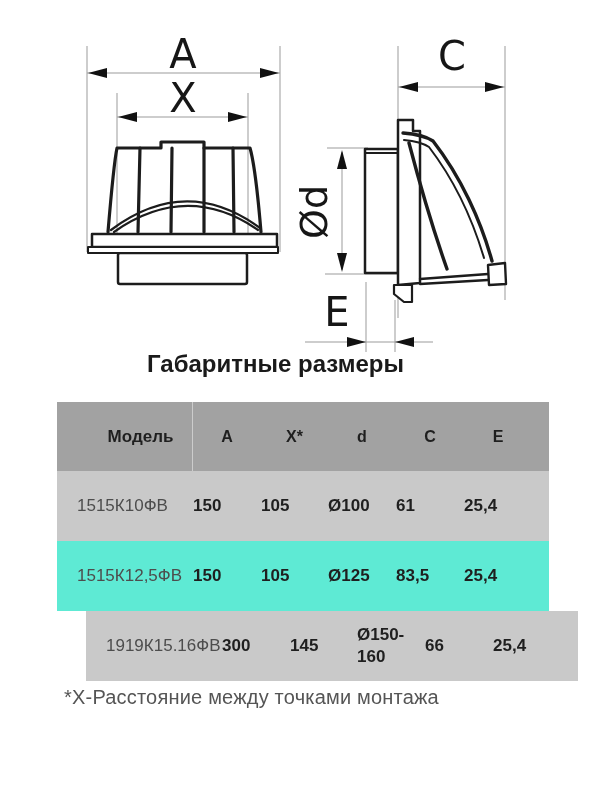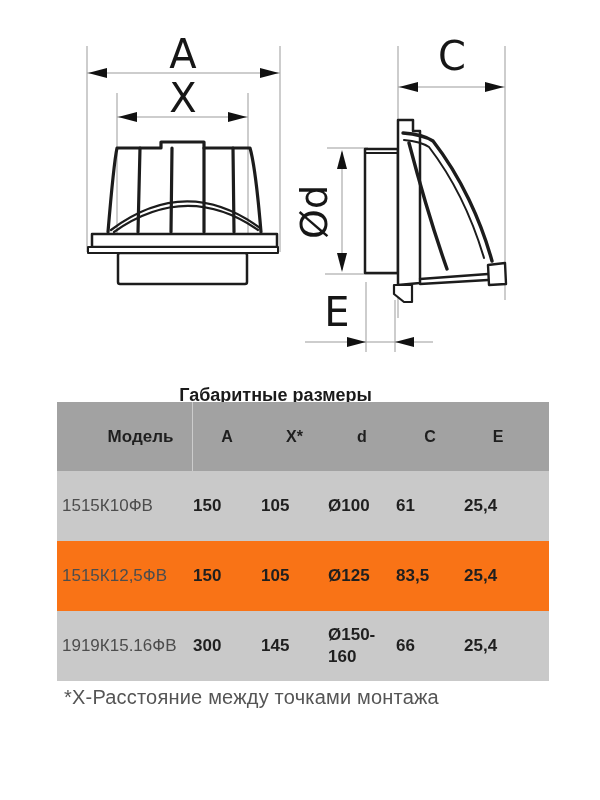--- a/index.html
+++ b/index.html
@@ -12,40 +12,40 @@
   
   .drawing{position:absolute;left:0;top:0;width:600px;height:360px;}
   .dimline{stroke:#9b9b9b;stroke-width:1;fill:none;}
   .part{stroke:#1c1c1c;fill:none;stroke-linecap:round;stroke-linejoin:round;}
   .partfill{stroke:#1c1c1c;fill:#ffffff;stroke-linejoin:round;}
   .arrow{fill:#111111;stroke:none;}
   .dimtext{font-family:"DejaVu Sans", sans-serif;fill:#161616;font-weight:400;}
 
   
   .table-title{
-    position:absolute;top:385px;left:0;width:568px;box-sizing:border-box;padding-right:17px;
-    text-align:center;font-size:18px;font-weight:bold;color:#1a1a1a;
+    position:absolute;top:350px;left:0;width:568px;box-sizing:border-box;padding-right:17px;
+    text-align:center;font-size:24px;font-weight:bold;color:#1a1a1a;
   }
   .spec-table{position:absolute;left:57px;top:402px;width:492px;}
   .trow{
     display:grid;grid-template-columns:136px 68px 67px 68px 68px 68px;
     align-items:center;width:492px;box-sizing:border-box;padding-right:17px;
   }
   .trow.header{height:69px;background:#a2a2a2;}
   .trow.r0{height:70px;background:#c9c9c9;}
-  .trow.r1{height:70px;background:#f97316;}
-  .trow.r2{height:70px;background:#c9c9c9;}
+  .trow.r1{height:70px;background:#5eead4;}
+  .trow.r2{height:70px;background:#c9c9c9;margin-left:29px;}
   .hcell{
     text-align:center;font-weight:bold;font-size:16px;color:#1f1f1f;
     height:69px;display:flex;align-items:center;justify-content:center;
   }
   .hcell.first{border-right:1px solid rgba(255,255,255,0.45);font-size:17px;padding-left:32px;}
   .cell{text-align:left;font-weight:bold;font-size:17px;color:#1f1f1f;}
   .cell.d{white-space:pre-line;line-height:1.3;}
-  .cell.model{text-align:left;padding-left:5px;font-weight:400;color:#4d4d4d;font-size:17px;}
+  .cell.model{text-align:left;padding-left:20px;font-weight:400;color:#4d4d4d;font-size:17px;}
   .footnote{
     position:absolute;left:64px;top:686px;font-size:20px;color:#555555;letter-spacing:0.2px;
   }
 </style>
 </head>
 <body>
 
 <div class="page">
 
   <svg class="drawing" viewBox="0 0 600 360">

